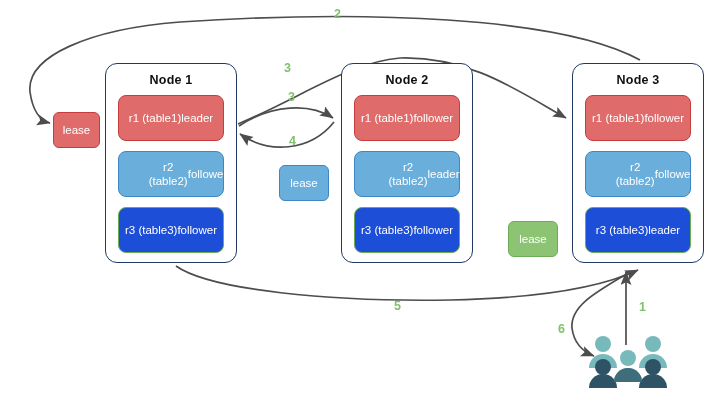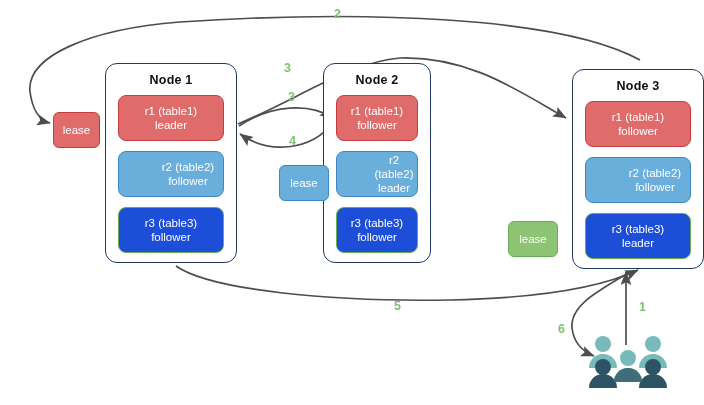--- a/index.html
+++ b/index.html
@@ -31,21 +31,20 @@
   .replicas{
     margin:8px 12px 0 12px;
     display:flex;
     flex-direction:column;
     gap:10px;
   }
   .rep{
     border-radius:8px;
     height:46px;
     display:flex;
-    flex-direction:column;
     align-items:center;
     justify-content:center;
     color:#ffffff;
     font-size:11.5px;
     line-height:14px;
     box-sizing:border-box;
   }
   .rep .l1,.rep .l2{display:block;text-align:center;}
   .rep.red{background:#e06b6b;border:1.6px solid #c63c3c;}
   .rep.blue{background:#6aaedb;border:1.6px solid #3c87c4;padding-left:34px;}
@@ -110,39 +109,39 @@
         <span class="l1">r2 (table2)</span>
         <span class="l2">follower</span>
       </div>
       <div class="rep green">
         <span class="l1">r3 (table3)</span>
         <span class="l2">follower</span>
       </div>
     </div>
   </div>
 
-  <div class="node-box" style="left:323px;top:63px;width:108px;height:200px;">
+  <div class="node-box" style="left:341px;top:63px;width:132px;height:200px;">
     <div class="node-title">Node 2</div>
     <div class="replicas">
       <div class="rep red">
         <span class="l1">r1 (table1)</span>
         <span class="l2">follower</span>
       </div>
       <div class="rep blue">
         <span class="l1">r2 (table2)</span>
         <span class="l2">leader</span>
       </div>
       <div class="rep green">
         <span class="l1">r3 (table3)</span>
         <span class="l2">follower</span>
       </div>
     </div>
   </div>
 
-  <div class="node-box" style="left:572px;top:69px;width:132px;height:200px;">
+  <div class="node-box" style="left:572px;top:63px;width:132px;height:200px;">
     <div class="node-title">Node 3</div>
     <div class="replicas">
       <div class="rep red">
         <span class="l1">r1 (table1)</span>
         <span class="l2">follower</span>
       </div>
       <div class="rep blue">
         <span class="l1">r2 (table2)</span>
         <span class="l2">follower</span>
       </div>

